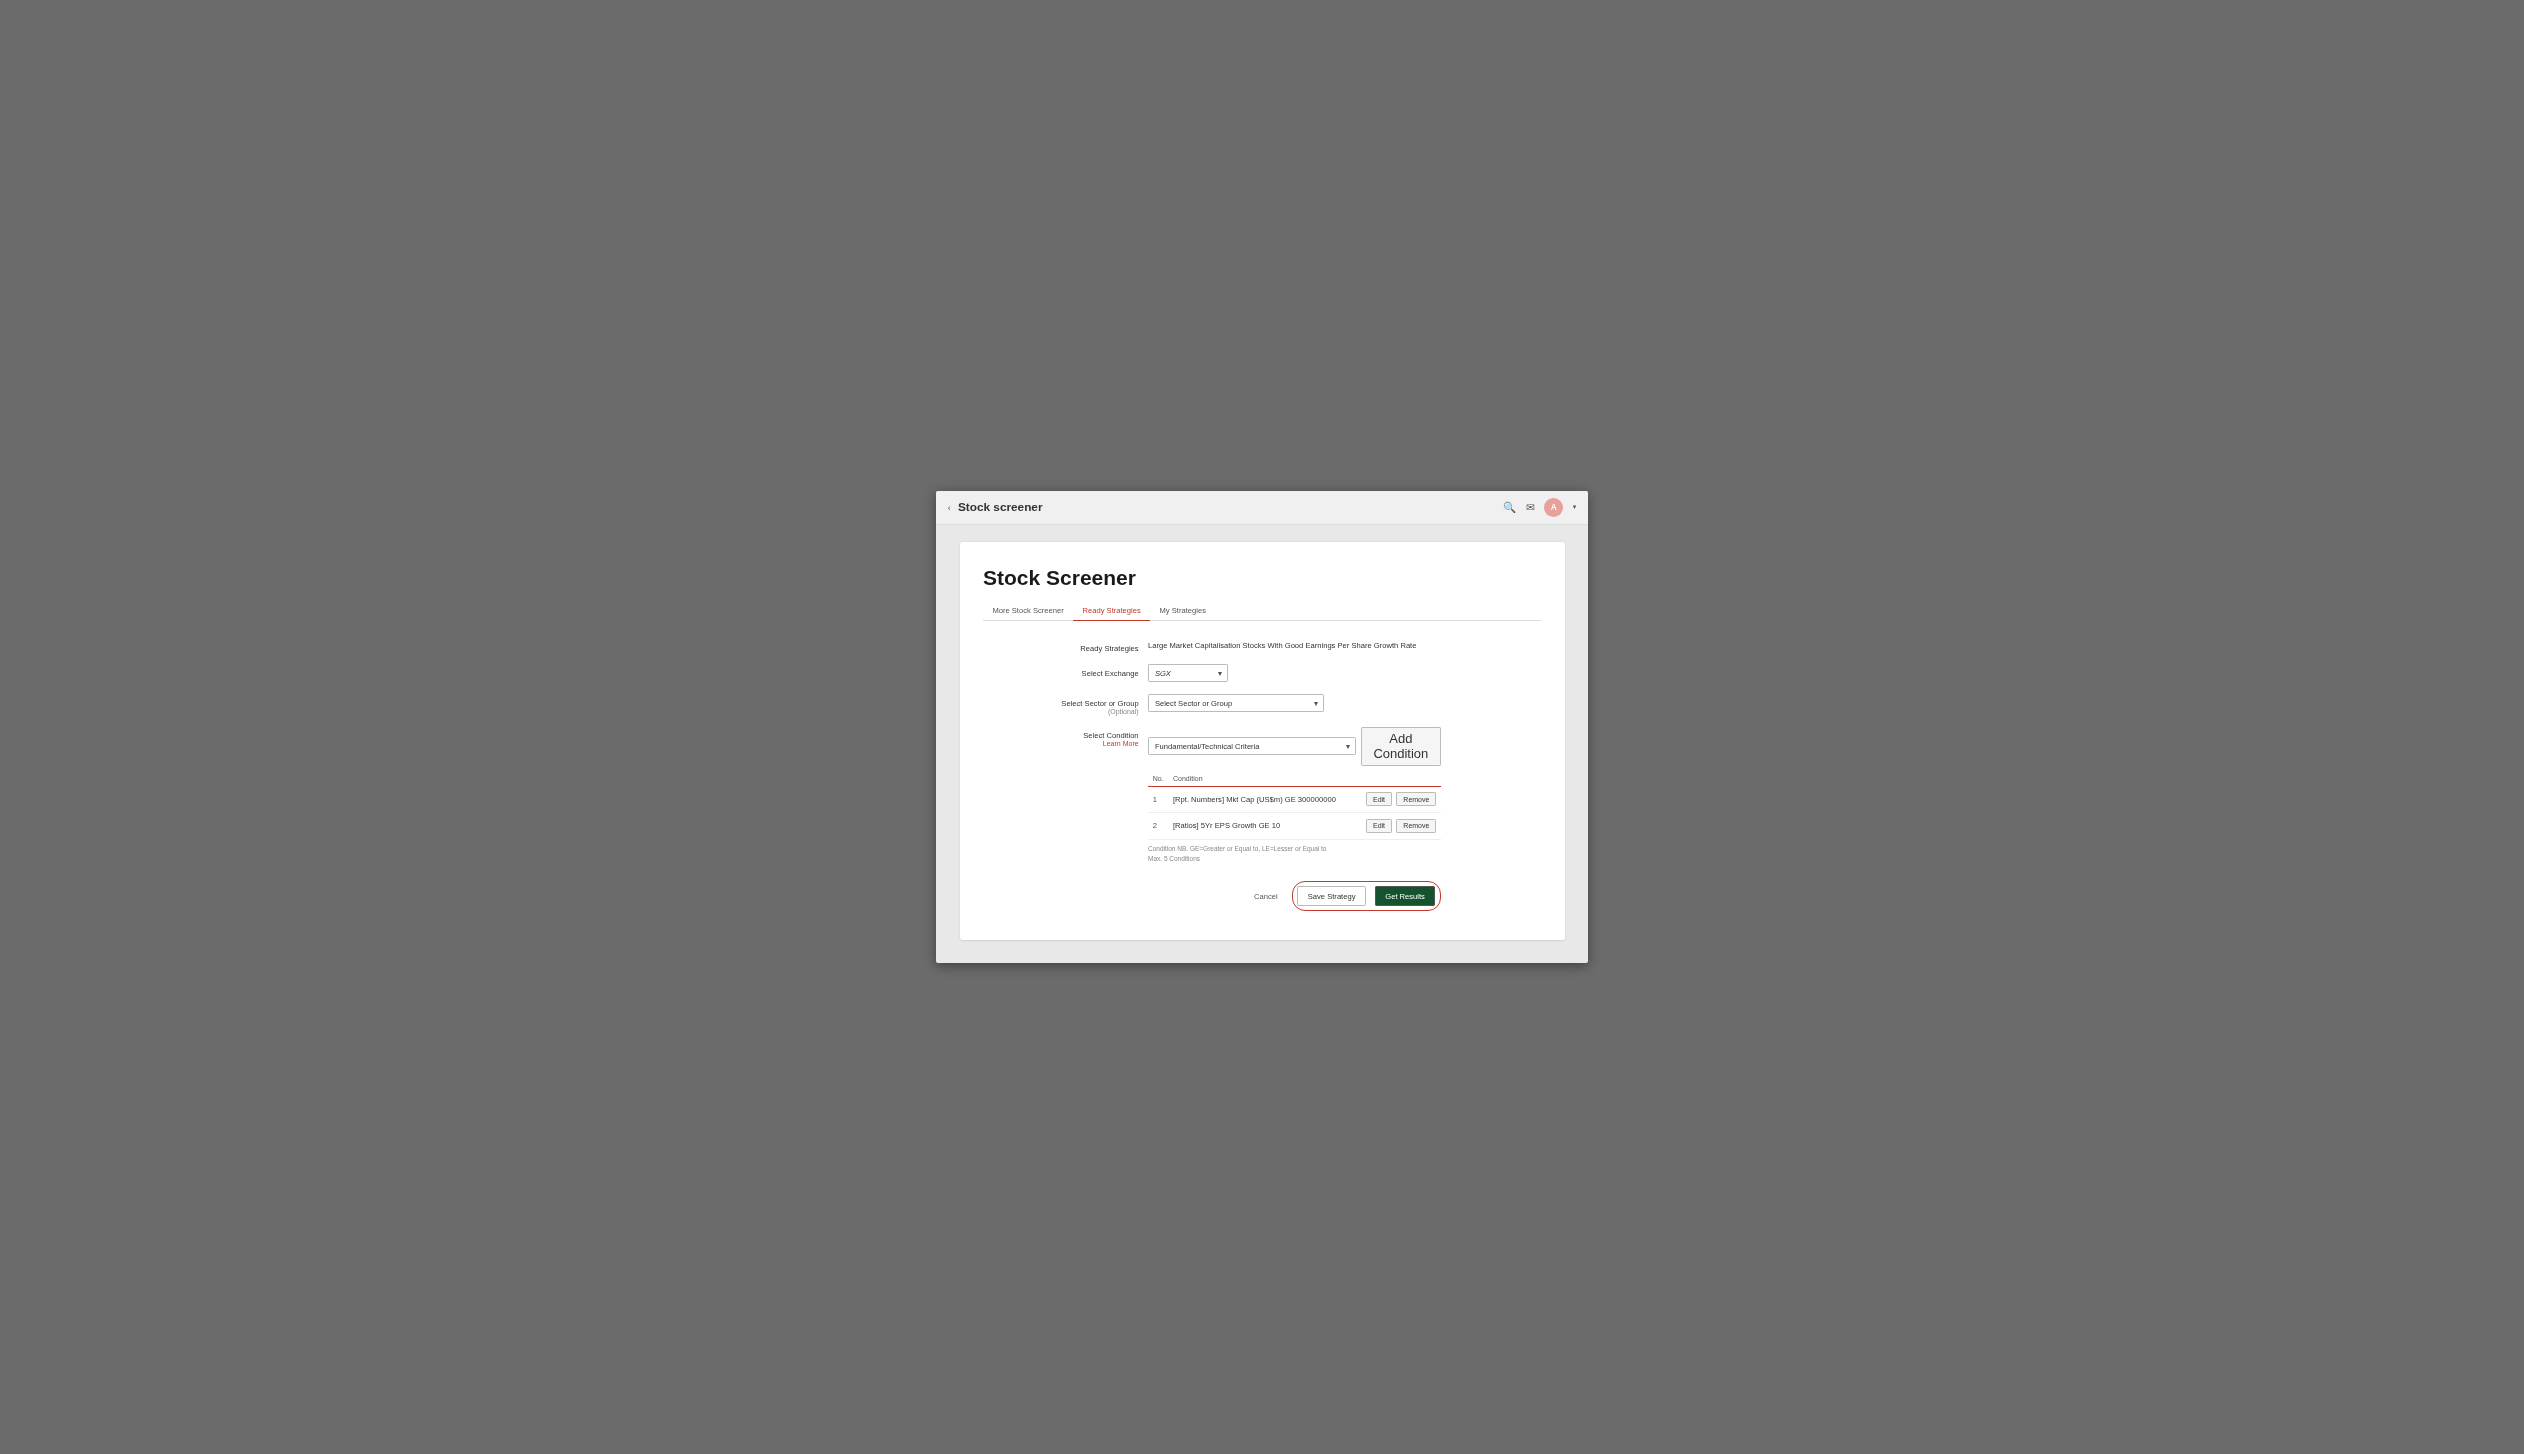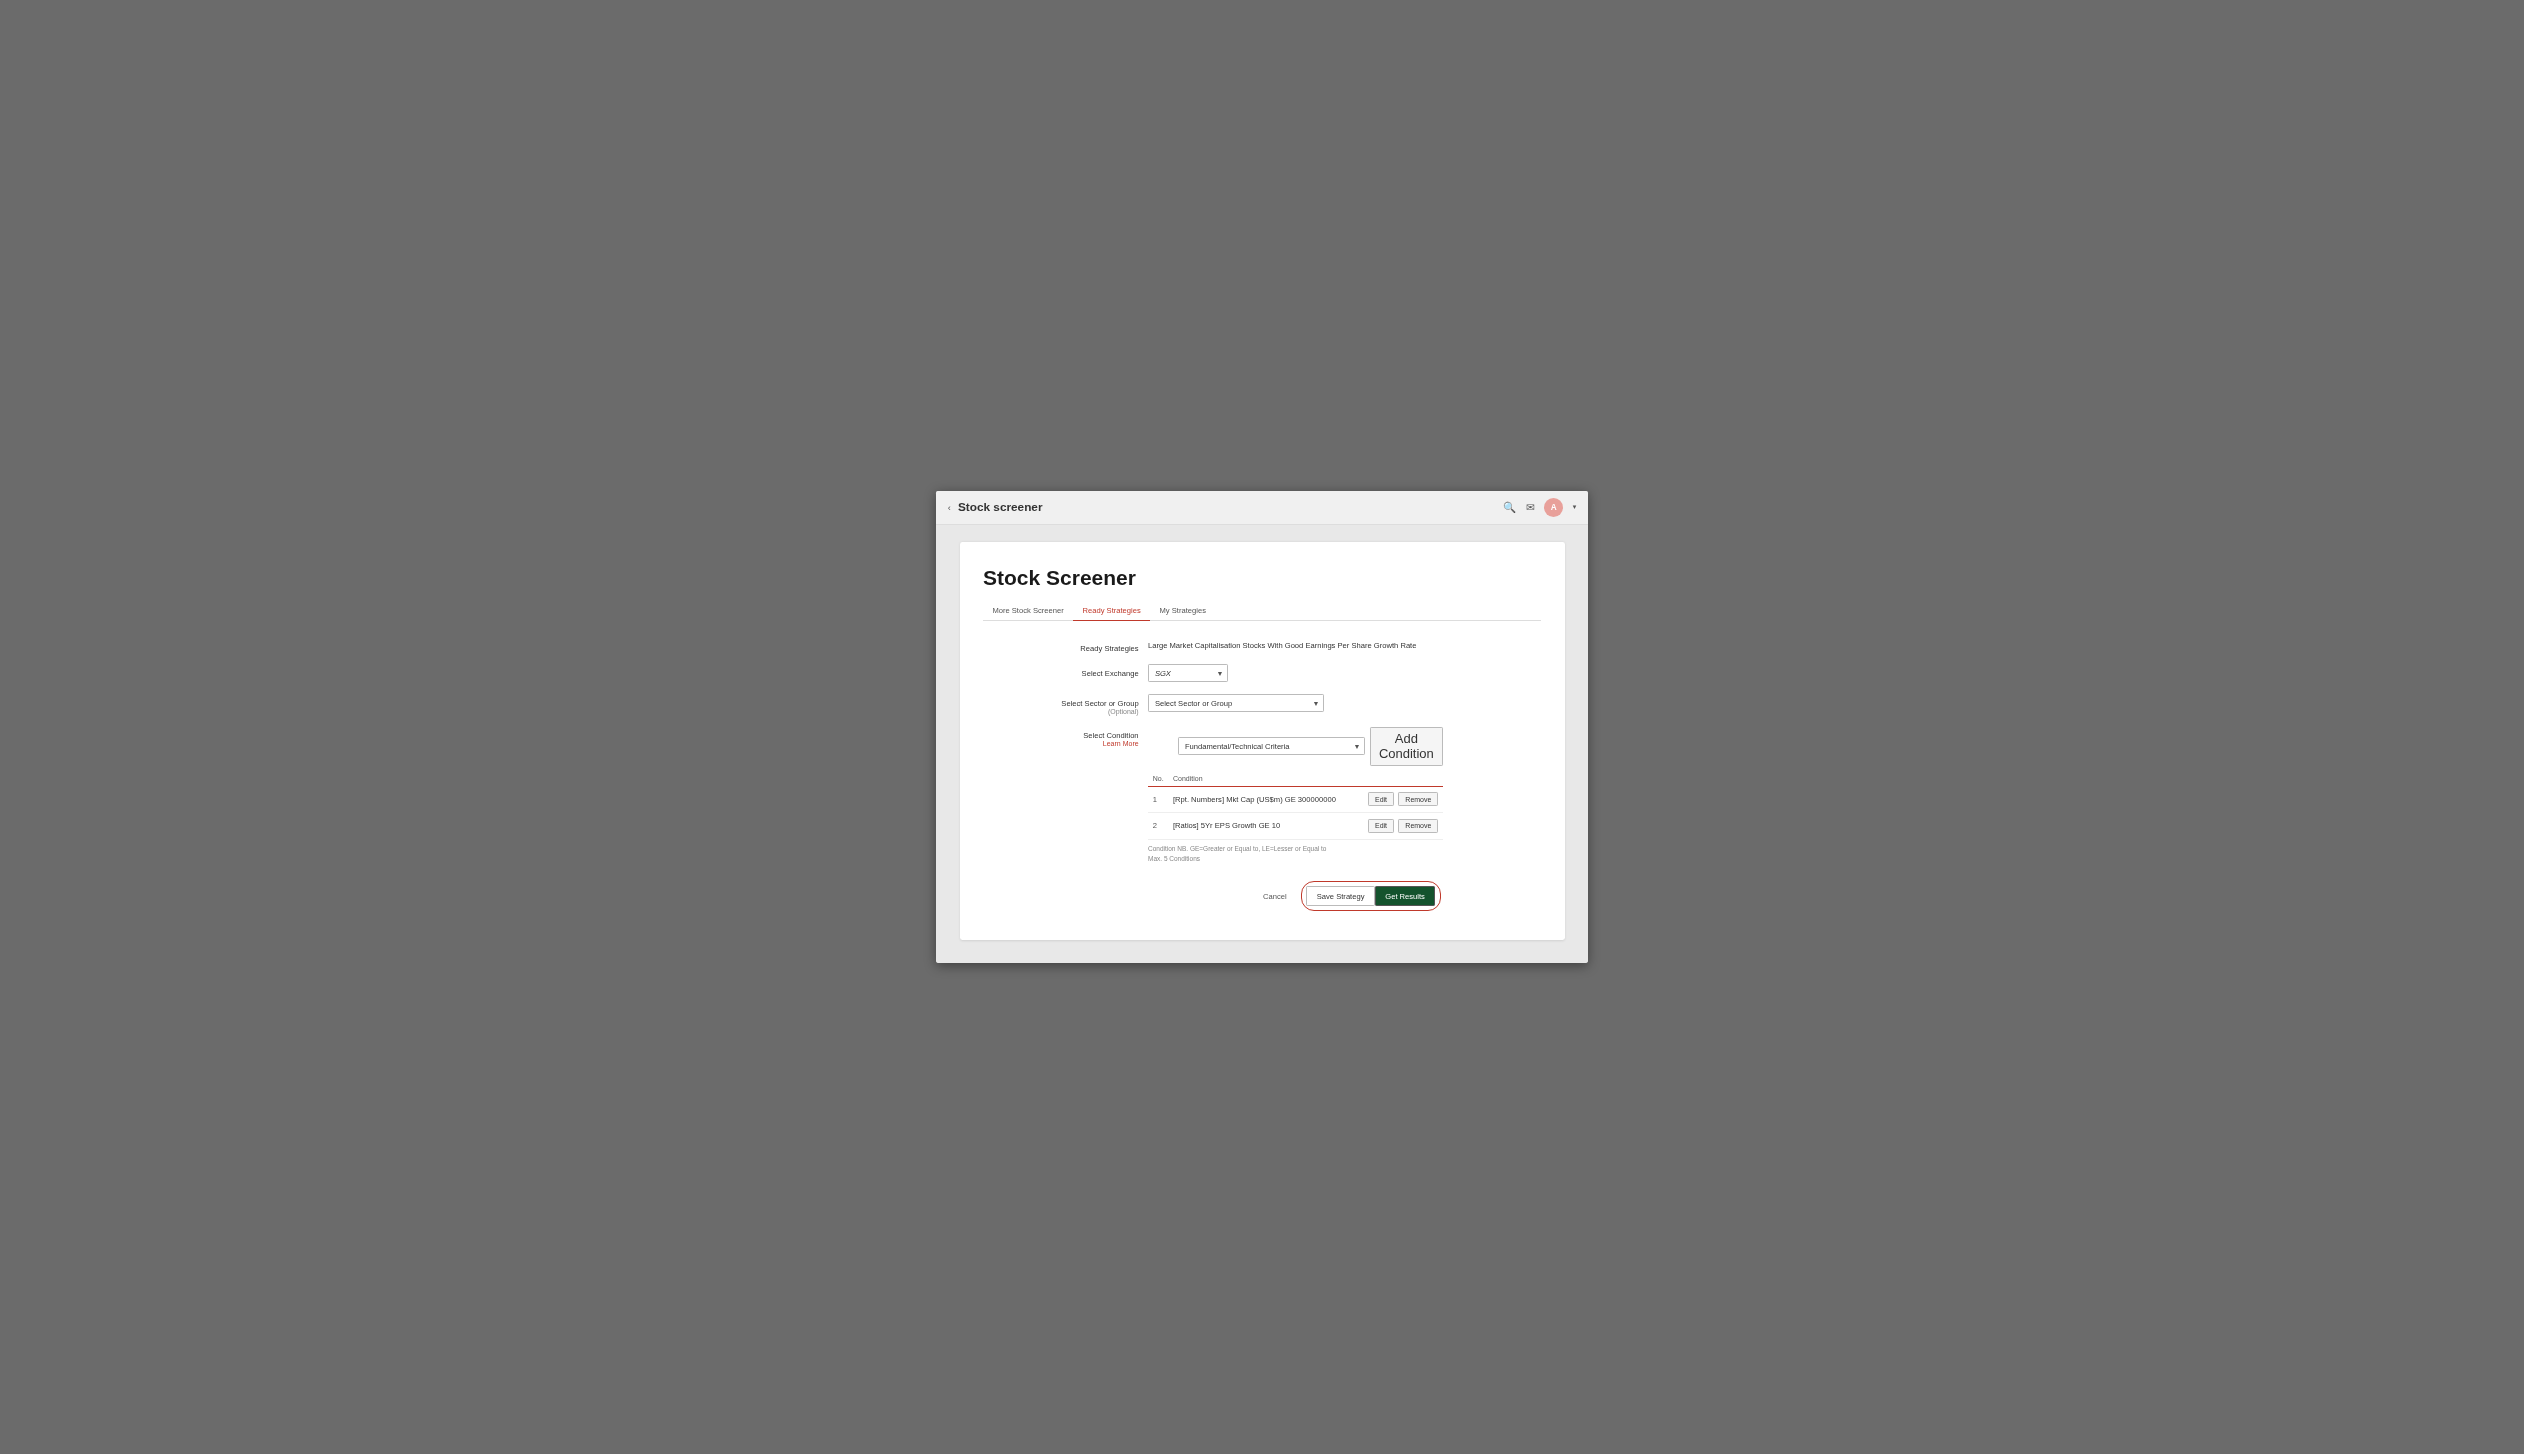--- a/index.html
+++ b/index.html
@@ -160,22 +160,21 @@
       border-radius: 1.2px;
     }
     .select-wrapper.narrow select {
       width: 80px;
       font-style: italic;
     }
     .select-wrapper.wide select {
       width: 176px;
     }
     .select-wrapper.wider select {
-      width: 187px;
-      margin-left: 30px;
+      width: 208px;
     }
     .select-chevron {
       position: absolute;
       right: 4.7px;
       top: 50%;
       transform: translateY(-50%);
       pointer-events: none;
       font-size: 7px;
       color: #555;
     }
@@ -250,21 +249,21 @@
     .btn-cancel {
       background: transparent;
       border: none;
       padding: 4.7px 8.2px;
       font-size: 7.6px;
       color: #555;
       cursor: pointer;
     }
     .highlighted-group {
       display: flex;
-      gap: 0;
+      gap: 9px;
       border: 1.2px solid #c0392b;
       padding: 3.5px 4.7px;
       border-radius: 13px;
     }
     .btn-save-strategy {
       background: #fff;
       border: 0.6px solid #bbb;
       padding: 4.7px 9.4px;
       font-size: 7.6px;
       color: #333;

